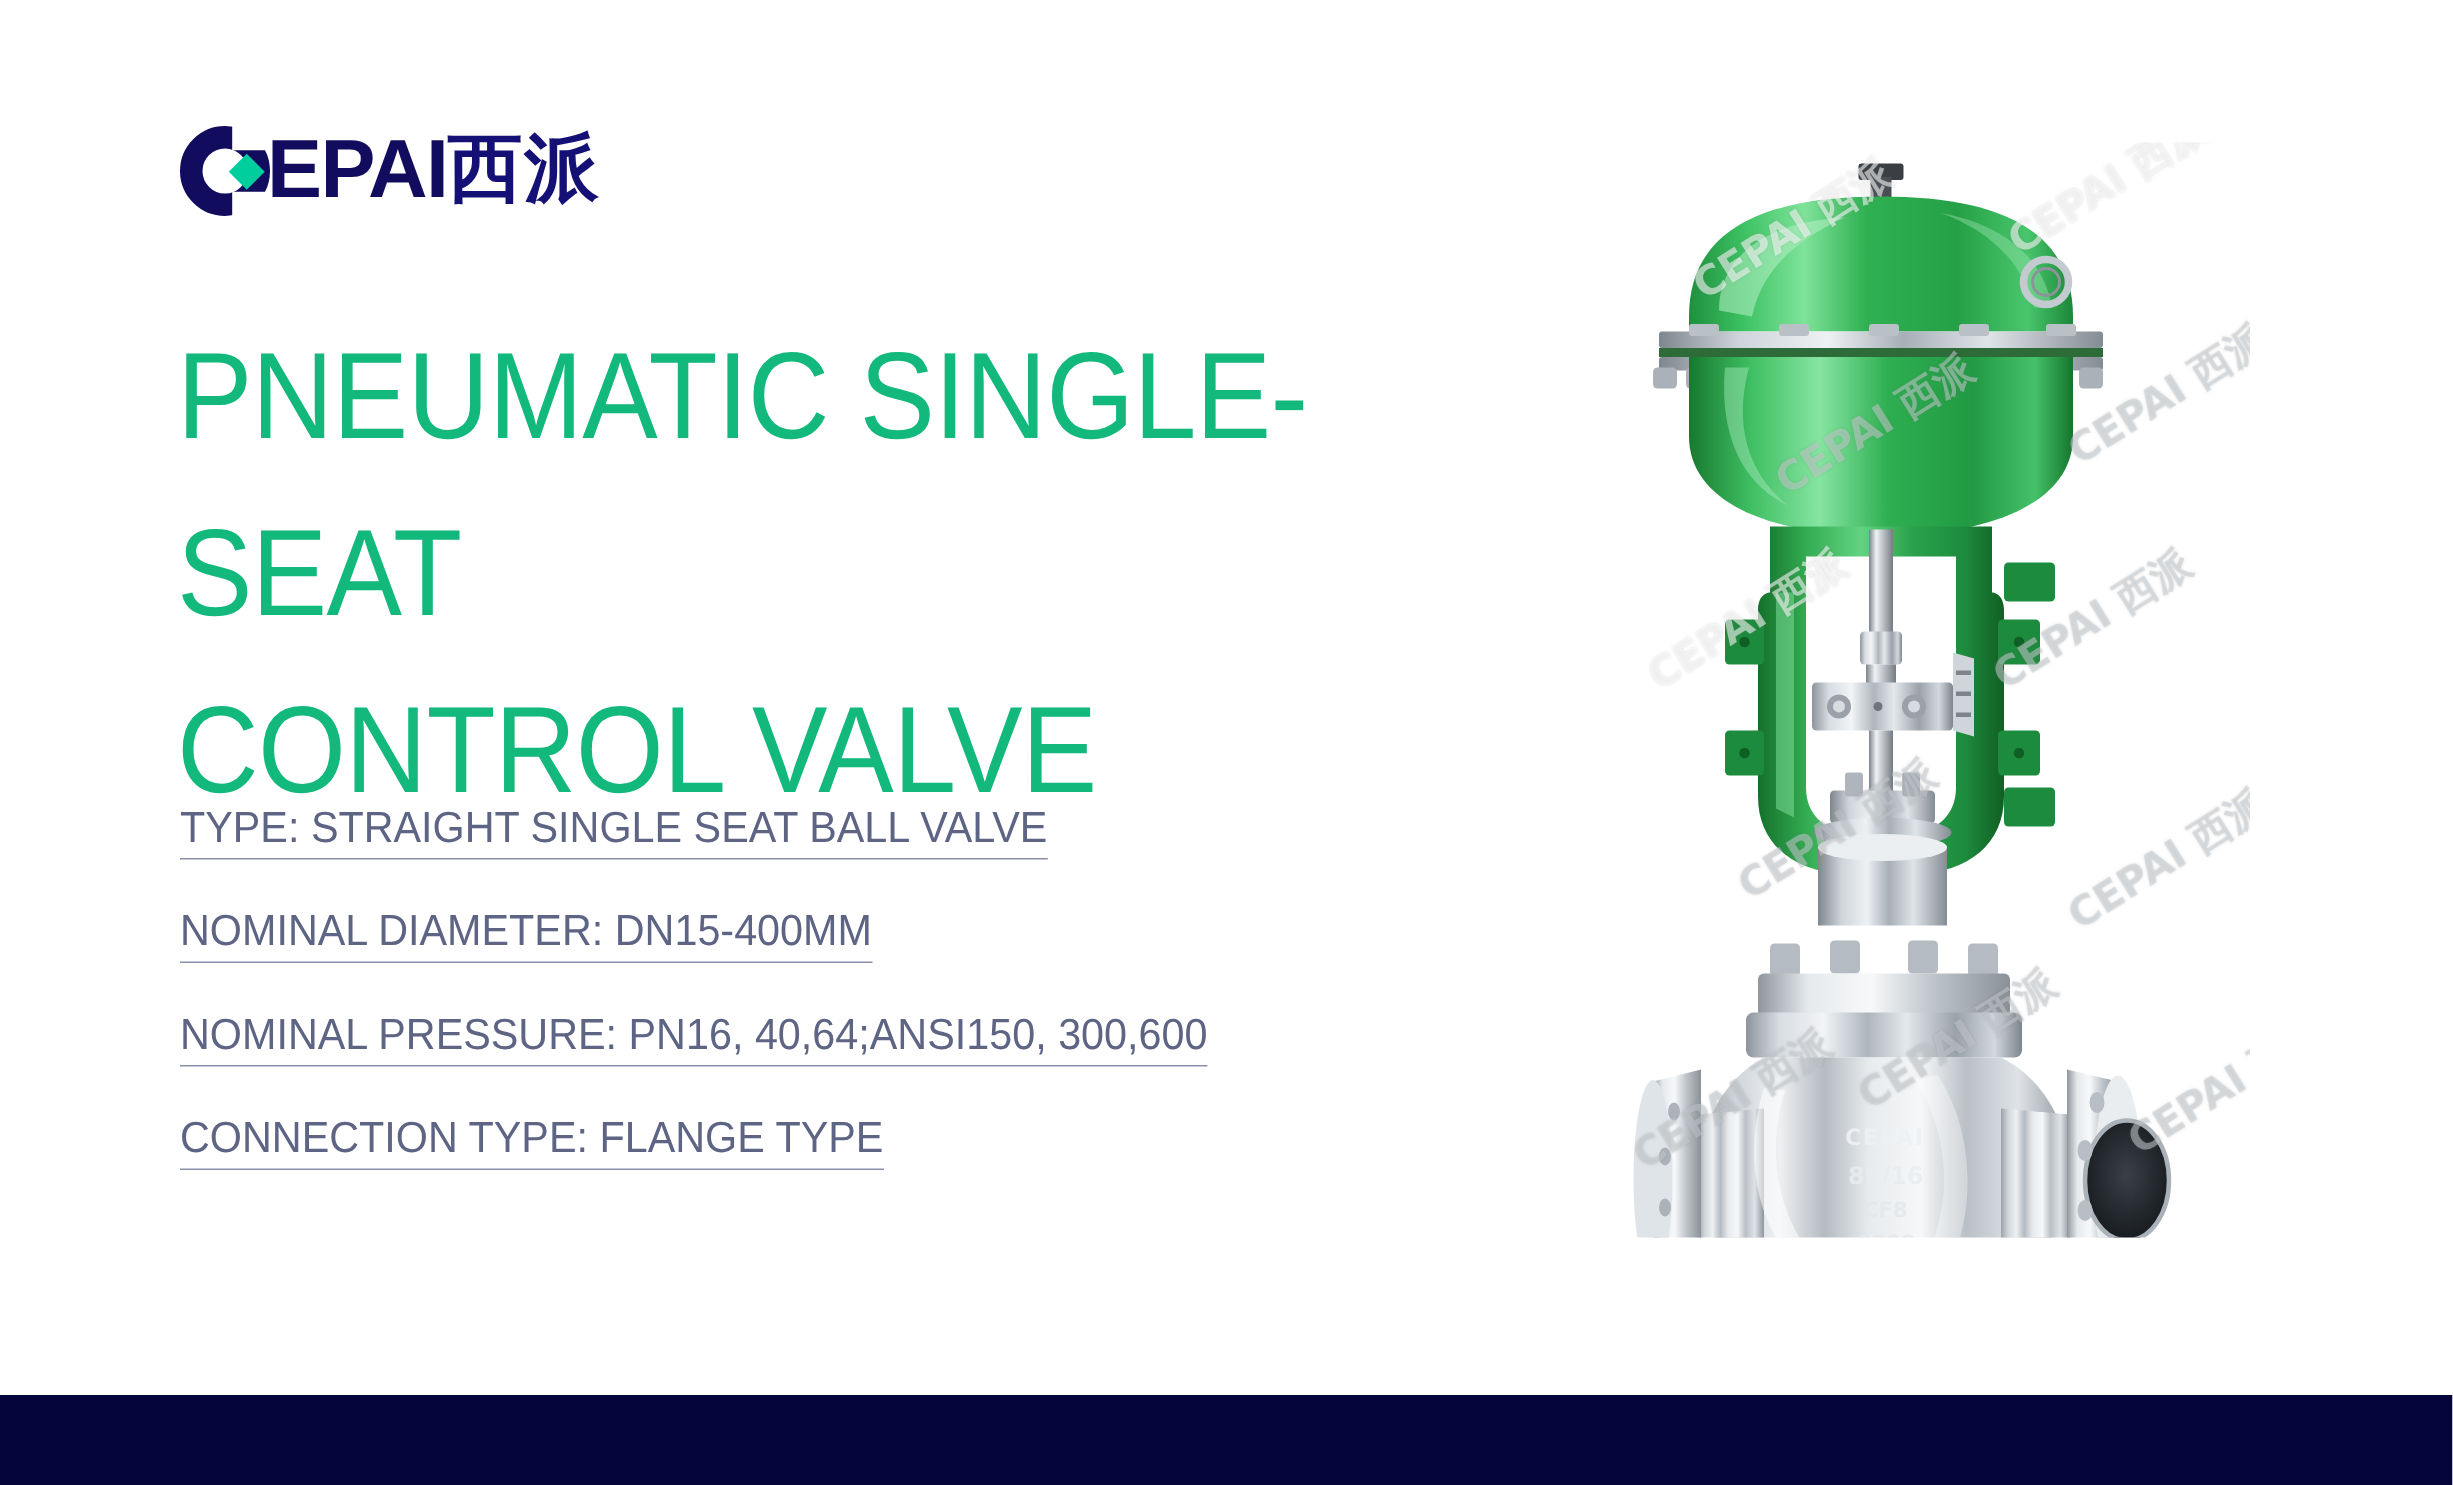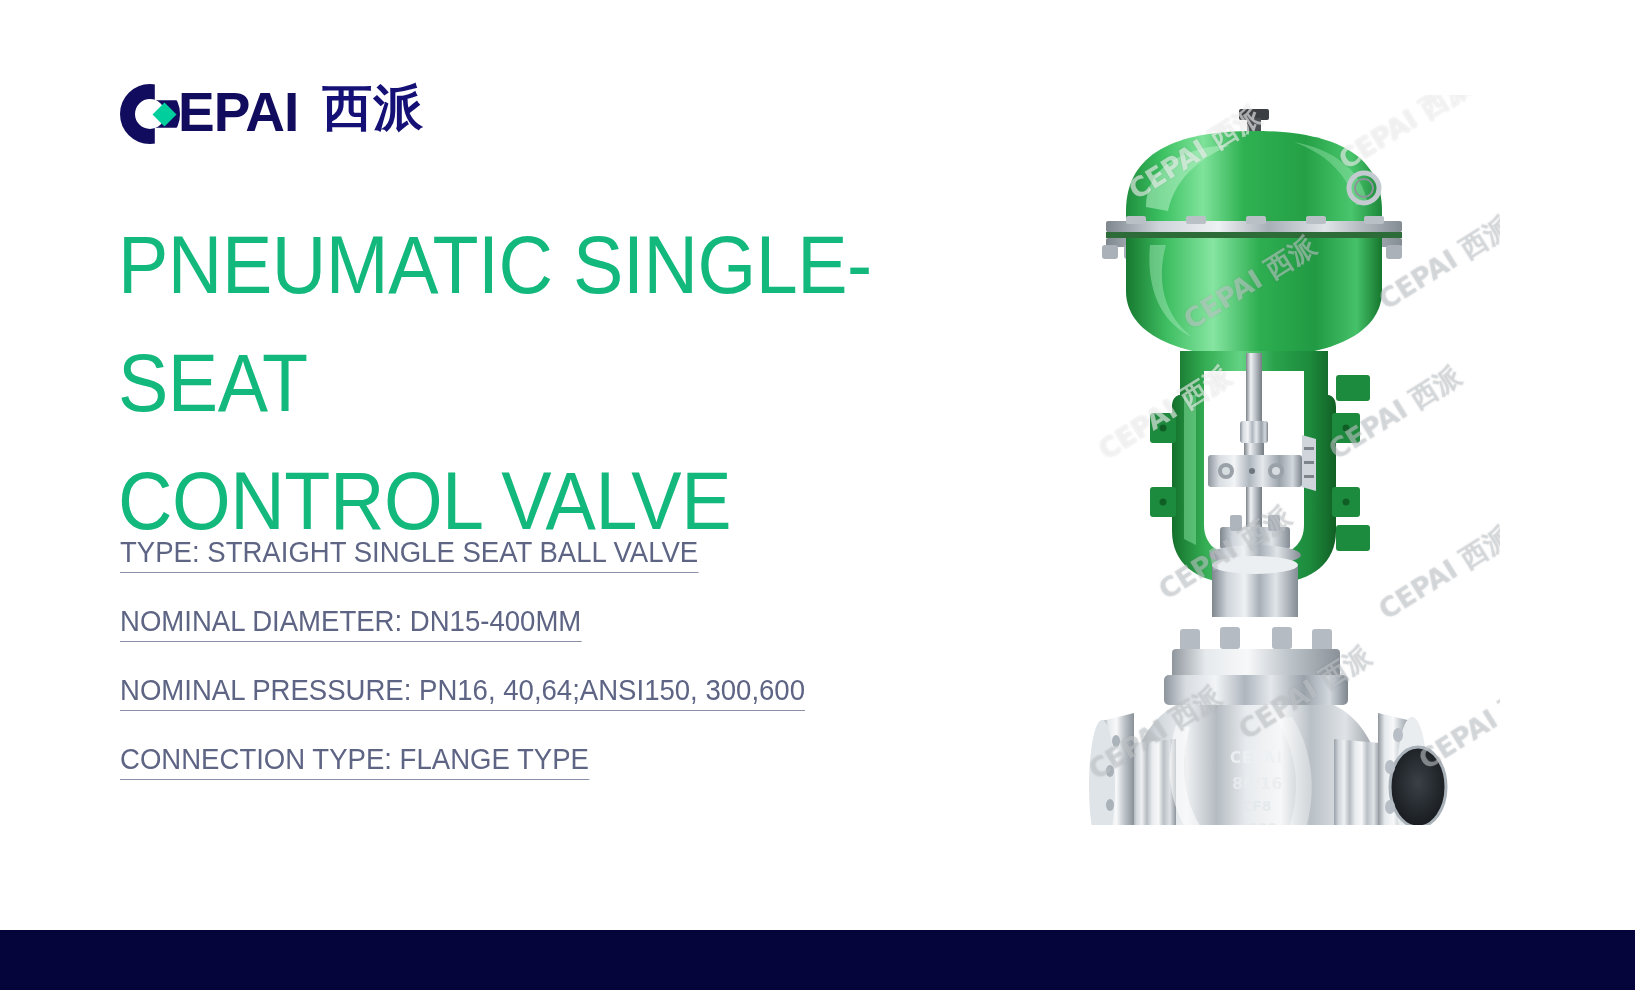--- a/index.html
+++ b/index.html
@@ -23,23 +23,23 @@
   .logo-c .dia{
     position:absolute;left:36px;top:22px;width:17px;height:17px;background:#00cf9d;
     transform:rotate(45deg);
   }
   .logo-epai{
     font-family:"Liberation Sans", sans-serif;
     font-weight:bold;font-size:55px;line-height:56px;color:#120c5e;
     letter-spacing:-1px;margin-left:-2px;
   }
   .logo-cn{
-    font-family:Liberation Mono, monospace;
+    font-family:Liberation Sans, sans-serif;
     font-weight:bold;font-size:50px;line-height:56px;color:#141075;
-    margin-left:24px;letter-spacing:1px;
+    margin-left:0;letter-spacing:1px;
   }
 
   
   .title{
     position:absolute;left:118px;top:206px;width:1000px;
     color:#13b87d;
     font-family:"Liberation Sans Narrow","Liberation Sans", sans-serif;
     font-size:82px;line-height:118px;font-weight:normal;
     letter-spacing:-0.5px;
     transform:scaleX(0.92);transform-origin:left top;

